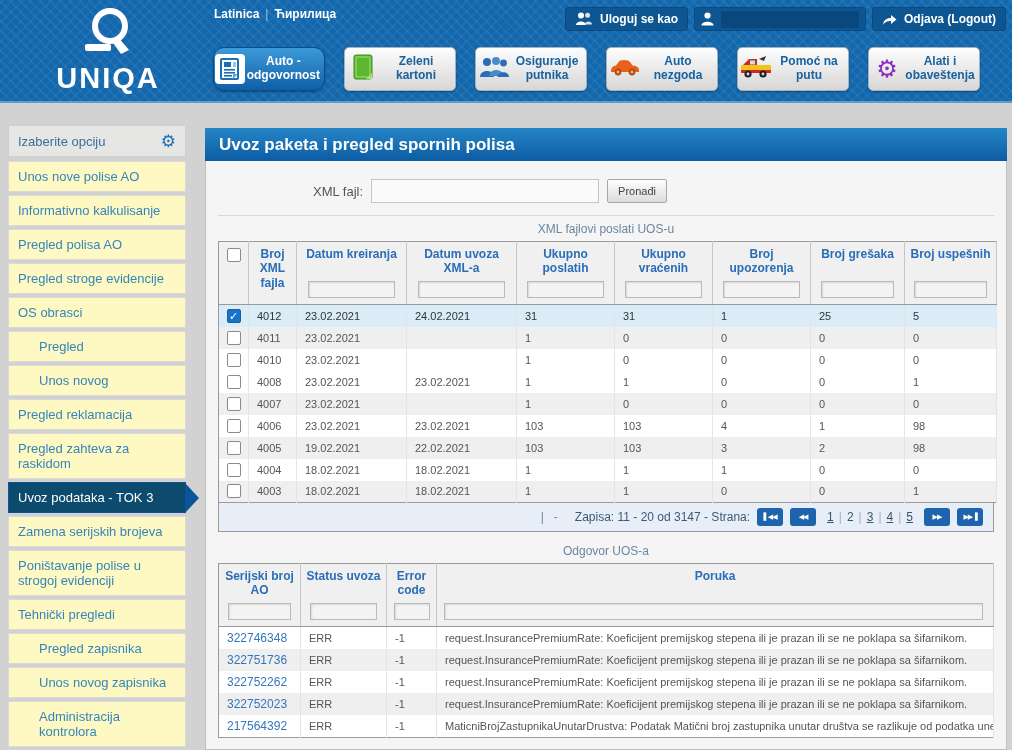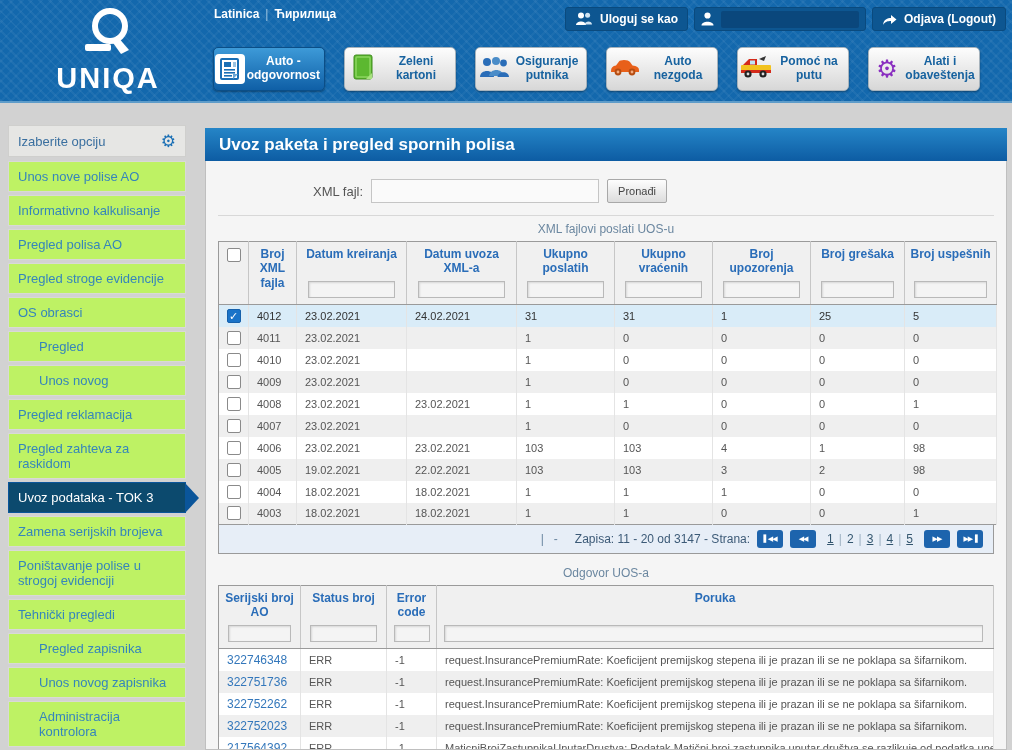--- a/index.html
+++ b/index.html
@@ -30,34 +30,34 @@
     color:#cfe3f2; font-size:11px; outline:none; padding:0 4px; }
 
   
   .tabs { position:absolute; left:213px; top:47px; display:flex; gap:19px; }
   .tab { width:112px; height:44px; border-radius:5px; display:flex; align-items:center;
     cursor:pointer; border:1px solid #a7b3bc;
     background:linear-gradient(#fdfdfd,#d7d7d7); box-shadow:0 1px 2px rgba(0,0,0,.35); }
   .tab .ticon { width:36px; display:flex; justify-content:center; align-items:center; }
   .tab .tlabel { flex:1; text-align:center; font-size:12px; font-weight:bold; color:#17629f;
     line-height:1.15; padding-right:4px; }
-  .tab.active { background:linear-gradient(#3d9ad8,#0f5fa6); border-color:#0b4e87; }
+  .tab.active { background:linear-gradient(#3d9ad8,#0f5fa6); border-color:#0b4e87;border-radius:11px; }
   .tab.active .tlabel { color:#fff; }
   .tab.active .ticon .iconbox { background:#fff; border-radius:4px; padding:3px; display:flex; }
   .gear-glyph { font-size:24px; line-height:1; color:#8a2fc0;
     font-family:"DejaVu Sans",sans-serif; }
 
   
   .sidebar { position:absolute; left:8px; top:125px; width:178px; }
   .sb-head { background:#e6e6e4; border:1px solid #cfcfcd; height:32px; display:flex;
     align-items:center; justify-content:space-between; padding:0 9px; margin-bottom:4px; }
   .sb-title { font-size:13px; color:#3a6f9f; }
   .sb-gear { font-size:17px; color:#1a6fb5; cursor:pointer; line-height:1;
     font-family:"DejaVu Sans",sans-serif; }
-  .sb-item { position:relative; background:#bef264; border:1px solid #d9d9d7;
+  .sb-item { position:relative; background:#fef9c3; border:1px solid #d9d9d7;
     margin-bottom:3px; padding:7px 9px; font-size:13px; color:#3585bb; cursor:pointer; }
   .sb-item.indent { padding-left:30px; }
   .sb-item.active { background:#0c4a6e; border-color:#0a559a; color:#fff; }
   .sb-item.active::after { content:""; position:absolute; right:-14px; top:0;
     border-top:15px solid transparent; border-bottom:15px solid transparent;
     border-left:14px solid #0a559a; }
 
   
   .main { position:absolute; left:205px; top:128px; width:802px; height:622px; }
   .page-title { height:33px; background:linear-gradient(#2585c7,#0d5ca3);
@@ -331,31 +331,20 @@
             <td class="cb-cell"><span class="cb"></span></td>
             <td>4010</td>
             <td>23.02.2021</td>
             <td></td>
             <td>1</td>
             <td>0</td>
             <td>0</td>
             <td>0</td>
             <td>0</td>
           </tr>
-          <tr class="r-odd">
-            <td class="cb-cell"><span class="cb"></span></td>
-            <td>4009</td>
-            <td>23.02.2021</td>
-            <td></td>
-            <td>1</td>
-            <td>0</td>
-            <td>0</td>
-            <td>0</td>
-            <td>0</td>
-          </tr>
           <tr class="r-even">
             <td class="cb-cell"><span class="cb"></span></td>
             <td>4008</td>
             <td>23.02.2021</td>
             <td>23.02.2021</td>
             <td>1</td>
             <td>1</td>
             <td>0</td>
             <td>0</td>
             <td>1</td>
@@ -443,21 +432,21 @@
 
     <div class="tbl-caption" style="margin-top:12px">Odgovor UOS-a</div>
     <table class="t2" id="resp-table">
       <thead id="resp-thead">
           <tr>
             <th style="width: 82px;">
               <div class="th-label">Serijski broj AO</div>
               <input class="th-filter" type="text" style="">
             </th>
             <th style="width: 86px;">
-              <div class="th-label">Status broj</div>
+              <div class="th-label">Status uvoza</div>
               <input class="th-filter" type="text" style="">
             </th>
             <th style="width: 50px;">
               <div class="th-label">Error code</div>
               <input class="th-filter" type="text" style="width: 36px;">
             </th>
             <th>
               <div class="th-label">Poruka</div>
               <input class="th-filter" type="text" style="width: 98%; margin: 4px 4px 0px;">
             </th>

